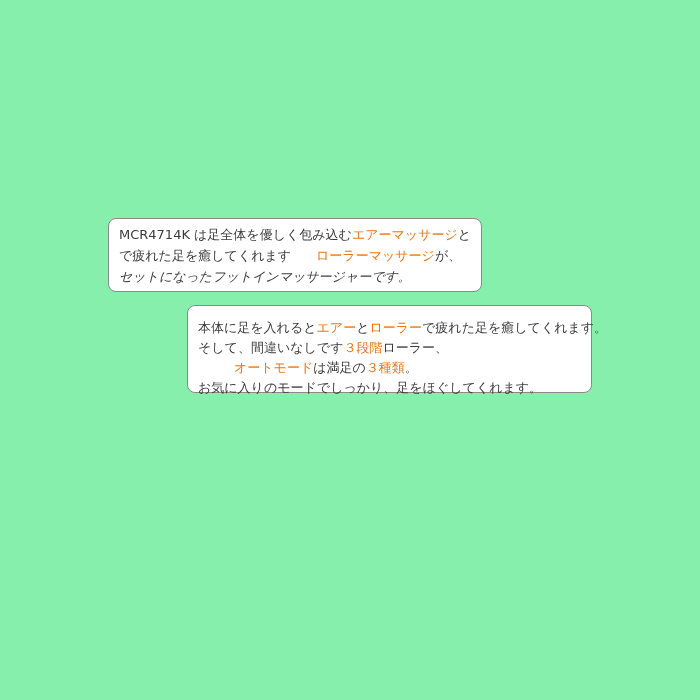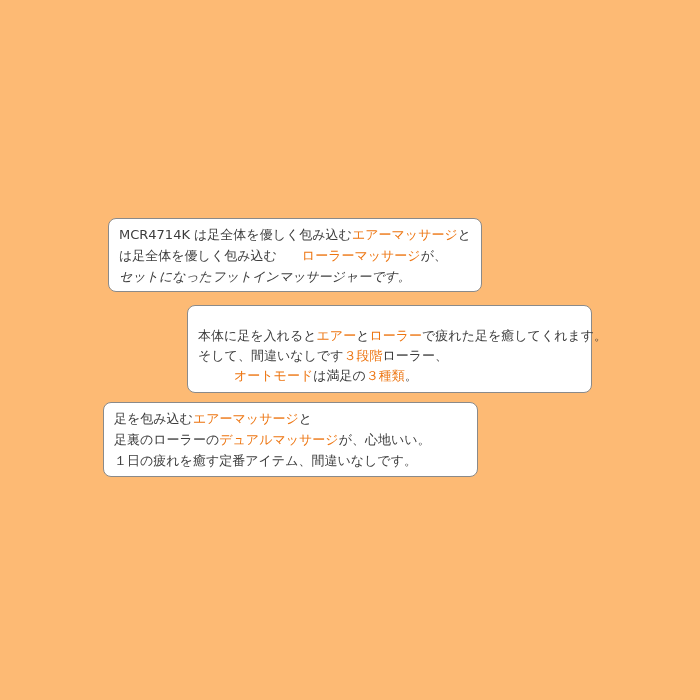--- a/index.html
+++ b/index.html
@@ -4,21 +4,21 @@
 <style>
   html, body {
     margin: 0;
     padding: 0;
     background: #ffffff;
   }
   #canvas {
     position: relative;
     width: 700px;
     height: 700px;
-    background: #fdba74;
+    background: #86efac;
     overflow: hidden;
     font-family: "DejaVu Sans", "Liberation Sans", sans-serif;
   }
   .textbox {
     position: absolute;
     box-sizing: border-box;
     background: #ffffff;
     border: 1px solid #8a8a8a;
     border-radius: 8px;
     color: #3c3c3c;
@@ -34,44 +34,40 @@
     width: 374px;
     height: 74px;
     line-height: 21px;
   }
   #box2 {
     left: 187px;
     top: 305px;
     width: 405px;
     height: 88px;
     line-height: 20px;
-    padding-top: 20px;
+    padding-top: 12px;
     padding-bottom: 4px;
   }
   #box3 {
     left: 103px;
     top: 402px;
     width: 375px;
     height: 75px;
     line-height: 21px;
   }
   .seg { display: inline; }
 </style>
 </head>
 <body>
 
 <div id="canvas">
   <div id="box1" class="textbox">
       <div class="line"><span class="seg" style="color: rgb(60, 60, 60);">MCR4714K は足全体を優しく包み込む</span><span class="seg" style="color: rgb(237, 117, 17);">エアーマッサージ</span><span class="seg" style="color: rgb(60, 60, 60);">と</span></div>
-      <div class="line"><span class="seg" style="color: rgb(60, 60, 60);">は足全体を優しく包み込む</span><span class="seg" style="color: rgb(237, 117, 17); margin-left: 25px;">ローラーマッサージ</span><span class="seg" style="color: rgb(60, 60, 60);">が、</span></div>
+      <div class="line"><span class="seg" style="color: rgb(60, 60, 60);">で疲れた足を癒してくれます</span><span class="seg" style="color: rgb(237, 117, 17); margin-left: 25px;">ローラーマッサージ</span><span class="seg" style="color: rgb(60, 60, 60);">が、</span></div>
       <div class="line"><span class="seg" style="color: rgb(60, 60, 60); font-style: italic;">セットになったフットインマッサージャーです。</span></div>
     </div>
   <div id="box2" class="textbox">
       <div class="line"><span class="seg" style="color: rgb(60, 60, 60);">本体に足を入れると</span><span class="seg" style="color: rgb(237, 117, 17);">エアー</span><span class="seg" style="color: rgb(60, 60, 60);">と</span><span class="seg" style="color: rgb(237, 117, 17);">ローラー</span><span class="seg" style="color: rgb(60, 60, 60);">で疲れた足を癒してくれます。</span></div>
       <div class="line"><span class="seg" style="color: rgb(60, 60, 60);">そして、間違いなしです</span><span class="seg" style="color: rgb(237, 117, 17);">３段階</span><span class="seg" style="color: rgb(60, 60, 60);">ローラー、</span></div>
       <div class="line"><span class="seg" style="color: rgb(237, 117, 17); margin-left: 36px;">オートモード</span><span class="seg" style="color: rgb(60, 60, 60); text-align: right;">は満足の</span><span class="seg" style="color: rgb(237, 117, 17); text-align: center;">３種類</span><span class="seg" style="color: rgb(60, 60, 60);">。</span></div>
-    </div>
-  <div id="box3" class="textbox">
-      <div class="line"><span class="seg" style="color: rgb(60, 60, 60);">足を包み込む</span><span class="seg" style="color: rgb(237, 117, 17);">エアーマッサージ</span><span class="seg" style="color: rgb(60, 60, 60);">と</span></div>
-      <div class="line"><span class="seg" style="color: rgb(60, 60, 60);">足裏のローラーの</span><span class="seg" style="color: rgb(237, 117, 17);">デュアルマッサージ</span><span class="seg" style="color: rgb(60, 60, 60);">が、心地いい。</span></div>
-      <div class="line"><span class="seg" style="color: rgb(60, 60, 60);">１日の疲れを癒す定番アイテム、間違いなしです。</span></div>
+      <div class="line"><span class="seg" style="color: rgb(60, 60, 60);">お気に入りのモードでしっかり、足をほぐしてくれます。</span></div>
     </div>
 </div>
 
 </body></html>

